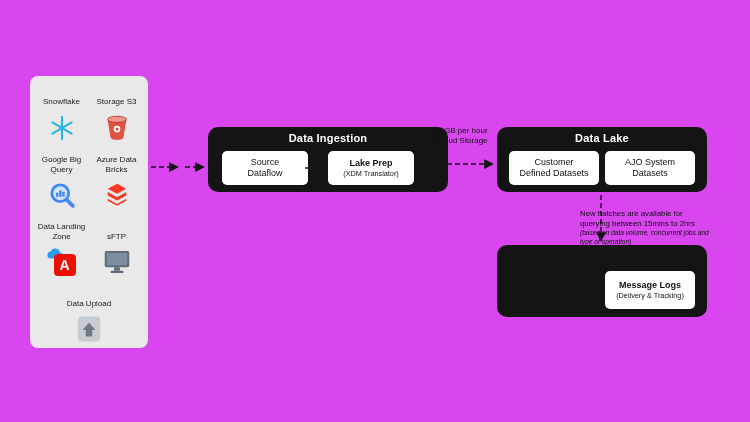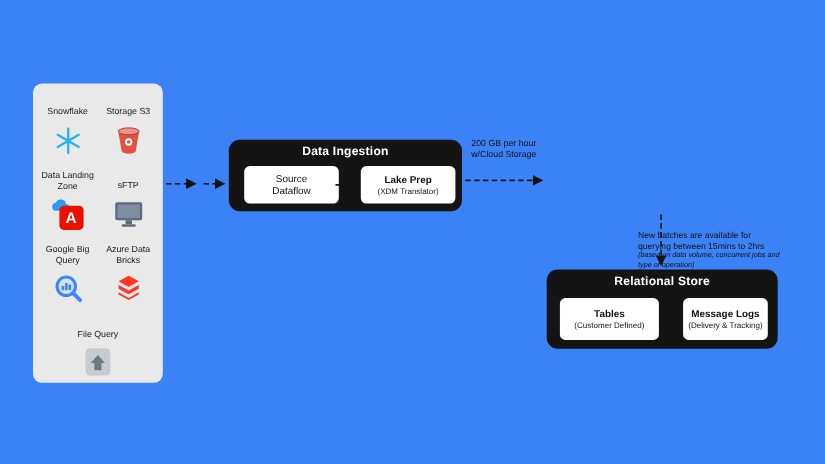--- a/index.html
+++ b/index.html
@@ -1,18 +1,18 @@
 <!DOCTYPE html>
 <html><head>
 <meta charset="utf-8">
 <style>
   * { margin:0; padding:0; box-sizing:border-box; }
   html,body { background:#ffffff; }
   body { font-family:"Liberation Sans", sans-serif; color:#111; }
-  .canvas { position:relative; width:750px; height:422px; background:#3b82f6; overflow:hidden;padding-left:16px; }
+  .canvas { position:relative; width:750px; height:422px; background:#d946ef; overflow:hidden;padding-left:16px; }
 
   
   .sources {
     position:absolute; left:30px; top:76px; width:118px; height:272px;
     background:#e9e9e9; border-radius:8px; padding:12px 4px 8px 4px;
     display:flex; flex-direction:column;
   }
   .src-row { display:grid; grid-template-columns:1fr 1fr; margin-bottom:9px; }
   .src-row.single { grid-template-columns:1fr; }
   .cell { display:flex; flex-direction:column; align-items:center; }
@@ -93,20 +93,47 @@
             <ellipse cx="12" cy="5" rx="8.8" ry="2.9" fill="none" stroke="#b23527" stroke-width="0.8"></ellipse>
             <circle cx="12" cy="14" r="3.1" fill="#ffffff"></circle>
             <circle cx="12" cy="14" r="1.5" fill="#e05243"></circle>
           </svg>
         </div>
       </div>
     </div>
 
     <div class="src-row">
       <div class="cell">
+        <div class="src-label">Google Big
+Query</div>
+        <div class="icon">
+          <svg width="28" height="28" viewBox="0 0 24 24">
+            <circle cx="10.5" cy="10.5" r="7.2" fill="#d2e3fc" stroke="#4285f4" stroke-width="2.4"></circle>
+            <rect x="6.9" y="10" width="2" height="3.6" rx="0.5" fill="#4285f4"></rect>
+            <rect x="9.6" y="8" width="2" height="5.6" rx="0.5" fill="#4285f4"></rect>
+            <rect x="12.3" y="9.2" width="2" height="4.4" rx="0.5" fill="#4285f4"></rect>
+            <line x1="16" y1="16" x2="21.3" y2="21.3" stroke="#4285f4" stroke-width="3.1" stroke-linecap="round"></line>
+          </svg>
+        </div>
+      </div>
+      <div class="cell">
+        <div class="src-label">Azure Data
+Bricks</div>
+        <div class="icon">
+          <svg width="26" height="28" viewBox="0 0 24 24" fill="#ff3621">
+            <path d="M12 1.5 L20.5 6.2 L12 10.9 L3.5 6.2 Z"></path>
+            <path d="M3.5 9.3 L12 14 L20.5 9.3 L20.5 12.4 L12 17.1 L3.5 12.4 Z"></path>
+            <path d="M3.5 15.5 L12 20.2 L20.5 15.5 L20.5 17.3 L12 22 L3.5 17.3 Z"></path>
+          </svg>
+        </div>
+      </div>
+    </div>
+
+    <div class="src-row">
+      <div class="cell">
         <div class="src-label">Data Landing
 Zone</div>
         <div class="icon">
           <div class="dlz-wrap">
             <svg class="dlz-cloud" width="20" height="14" viewBox="0 0 20 14">
               <path d="M4.2 12.5 a3.6 3.6 0 0 1 .6 -7.1 a4.8 4.8 0 0 1 9.2 1.1 a3.1 3.1 0 0 1 1.4 5.9 z" fill="#2d9bf0"></path>
             </svg>
             <div class="dlz-square">A</div>
           </div>
         </div>
@@ -117,91 +144,70 @@
           <svg width="28" height="26" viewBox="0 0 24 22">
             <rect x="1.5" y="1.5" width="21" height="14" rx="1.5" fill="#5d6b7a"></rect>
             <rect x="3.2" y="3.2" width="17.6" height="10.6" rx="0.8" fill="#7e8ea0"></rect>
             <rect x="9.5" y="15.5" width="5" height="3" fill="#5d6b7a"></rect>
             <rect x="6.5" y="18.5" width="11" height="2" rx="1" fill="#5d6b7a"></rect>
           </svg>
         </div>
       </div>
     </div>
 
-    <div class="src-row">
-      <div class="cell">
-        <div class="src-label">Google Big
-Query</div>
-        <div class="icon">
-          <svg width="28" height="28" viewBox="0 0 24 24">
-            <circle cx="10.5" cy="10.5" r="7.2" fill="#d2e3fc" stroke="#4285f4" stroke-width="2.4"></circle>
-            <rect x="6.9" y="10" width="2" height="3.6" rx="0.5" fill="#4285f4"></rect>
-            <rect x="9.6" y="8" width="2" height="5.6" rx="0.5" fill="#4285f4"></rect>
-            <rect x="12.3" y="9.2" width="2" height="4.4" rx="0.5" fill="#4285f4"></rect>
-            <line x1="16" y1="16" x2="21.3" y2="21.3" stroke="#4285f4" stroke-width="3.1" stroke-linecap="round"></line>
-          </svg>
-        </div>
-      </div>
-      <div class="cell">
-        <div class="src-label">Azure Data
-Bricks</div>
-        <div class="icon">
-          <svg width="26" height="28" viewBox="0 0 24 24" fill="#ff3621">
-            <path d="M12 1.5 L20.5 6.2 L12 10.9 L3.5 6.2 Z"></path>
-            <path d="M3.5 9.3 L12 14 L20.5 9.3 L20.5 12.4 L12 17.1 L3.5 12.4 Z"></path>
-            <path d="M3.5 15.5 L12 20.2 L20.5 15.5 L20.5 17.3 L12 22 L3.5 17.3 Z"></path>
-          </svg>
-        </div>
-      </div>
-    </div>
-
     <div class="src-row single">
       <div class="cell">
-        <div class="src-label">File Query</div>
+        <div class="src-label">Data Upload</div>
         <div class="icon">
           <svg width="26" height="28" viewBox="0 0 24 26">
             <rect x="1.5" y="1.5" width="21" height="23" rx="3.5" fill="#c7ccd1"></rect>
             <path d="M9 20 V14 H6 L12 7.2 L18 14 H15 V20 Z" fill="#6f7880"></path>
           </svg>
         </div>
       </div>
     </div>
 
   </aside>
 
-  <section class="blackbox" style="left:208px;top:127px;width:212px;height:65px;">
+  <section class="blackbox" style="left:208px;top:127px;width:240px;height:65px;">
     <div class="box-title">Data Ingestion</div>
     <div class="node" style="left:14px;top:24px;width:86px;height:34px;">
       <span class="node-label">Source
 Dataflow</span>
     </div>
     <div class="node" style="left:120px;top:24px;width:86px;height:34px;">
       <span class="node-label strong">Lake Prep</span>
       <span class="node-note">(XDM Translator)</span>
     </div>
   </section>
 
   <div class="throughput">200 GB per hour
 w/Cloud Storage</div>
 
+  <section class="blackbox" style="left:497px;top:127px;width:210px;height:65px;">
+    <div class="box-title">Data Lake</div>
+    <div class="node" style="left:12px;top:24px;width:90px;height:34px;">
+      <span class="node-label">Customer
+Defined Datasets</span>
+    </div>
+    <div class="node" style="left:108px;top:24px;width:90px;height:34px;">
+      <span class="node-label">AJO System
+Datasets</span>
+    </div>
+  </section>
 
   <div class="batch-note">
     <span class="main">New batches are available for
 querying between 15mins to 2hrs</span>
     <span class="detail">(based on data volume, concurrent jobs and
 type of operation)</span>
   </div>
 
   <section class="blackbox" style="left:497px;top:245px;width:210px;height:72px;">
-    <div class="box-title">Relational Store</div>
-    <div class="node" style="left:12px;top:26px;width:90px;height:38px;">
-      <span class="node-label strong">Tables</span>
-      <span class="node-note">(Customer Defined)</span>
-    </div>
-    <div class="node" style="left:124px;top:26px;width:77px;height:38px;">
+    <div class="node" style="left:108px;top:26px;width:90px;height:38px;">
       <span class="node-label strong">Message Logs</span>
       <span class="node-note">(Delivery &amp; Tracking)</span>
     </div>
   </section>
 
   <svg class="connectors" width="750" height="422">
     <defs>
       <marker id="arrow" viewBox="0 0 10 10" refX="8" refY="5" markerWidth="6.5" markerHeight="6.5" orient="auto-start-reverse">
         <path d="M0,0 L10,5 L0,10 z" fill="#141414"></path>
       </marker>

